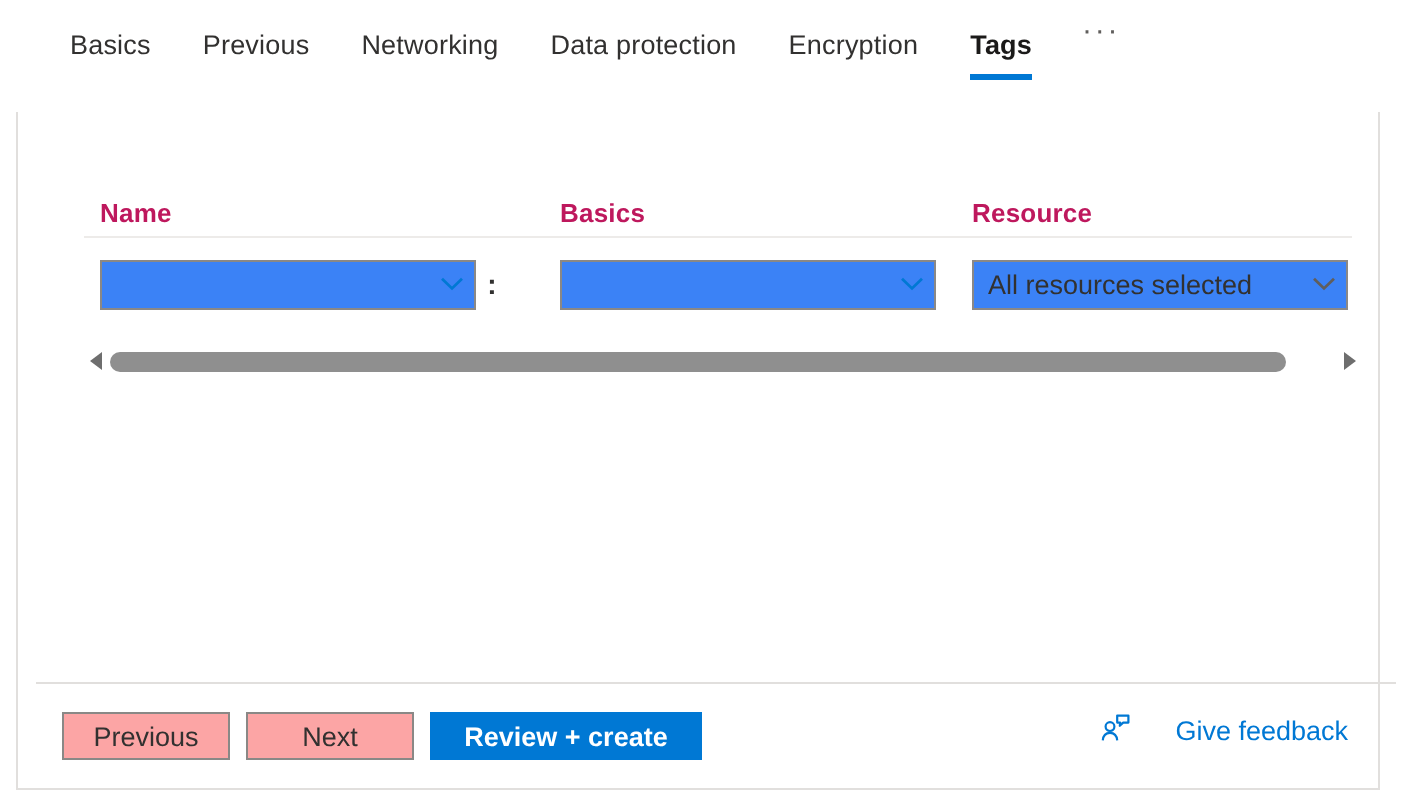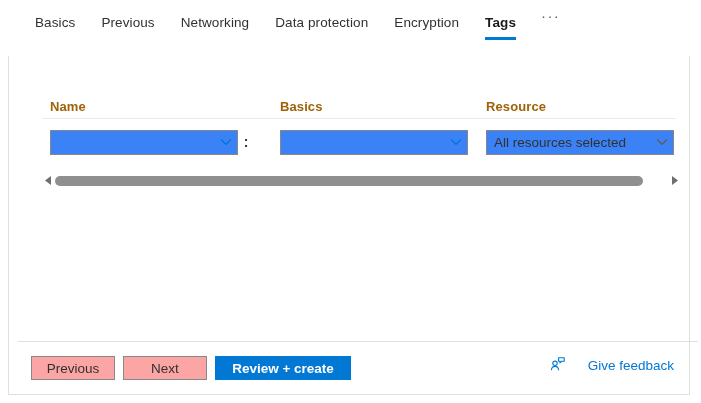--- a/index.html
+++ b/index.html
@@ -102,21 +102,21 @@
     height: 22px;
     border-bottom: 1px solid #edebe9;
     padding-bottom: 4px;
   }
   .col-name   { width: 230px; }
   .col-value  { width: 206px; }
   .col-res    { width: 198px; }
   .colhead {
     font-size: 13px;
     font-weight: bold;
-    color: #a16207;
+    color: #be185d;
     padding-left: 8px;
     letter-spacing: 0.1px;
   }
 
   .grid-row {
     display: flex;
     align-items: center;
     height: 38px;
     margin-top: 4px;
   }

